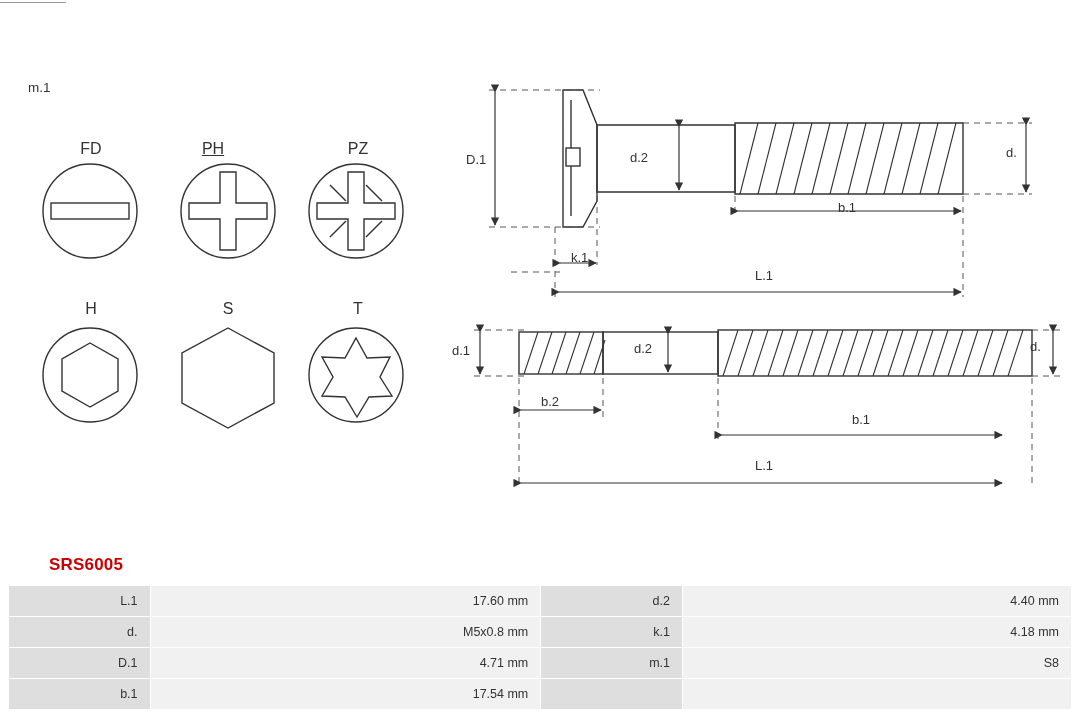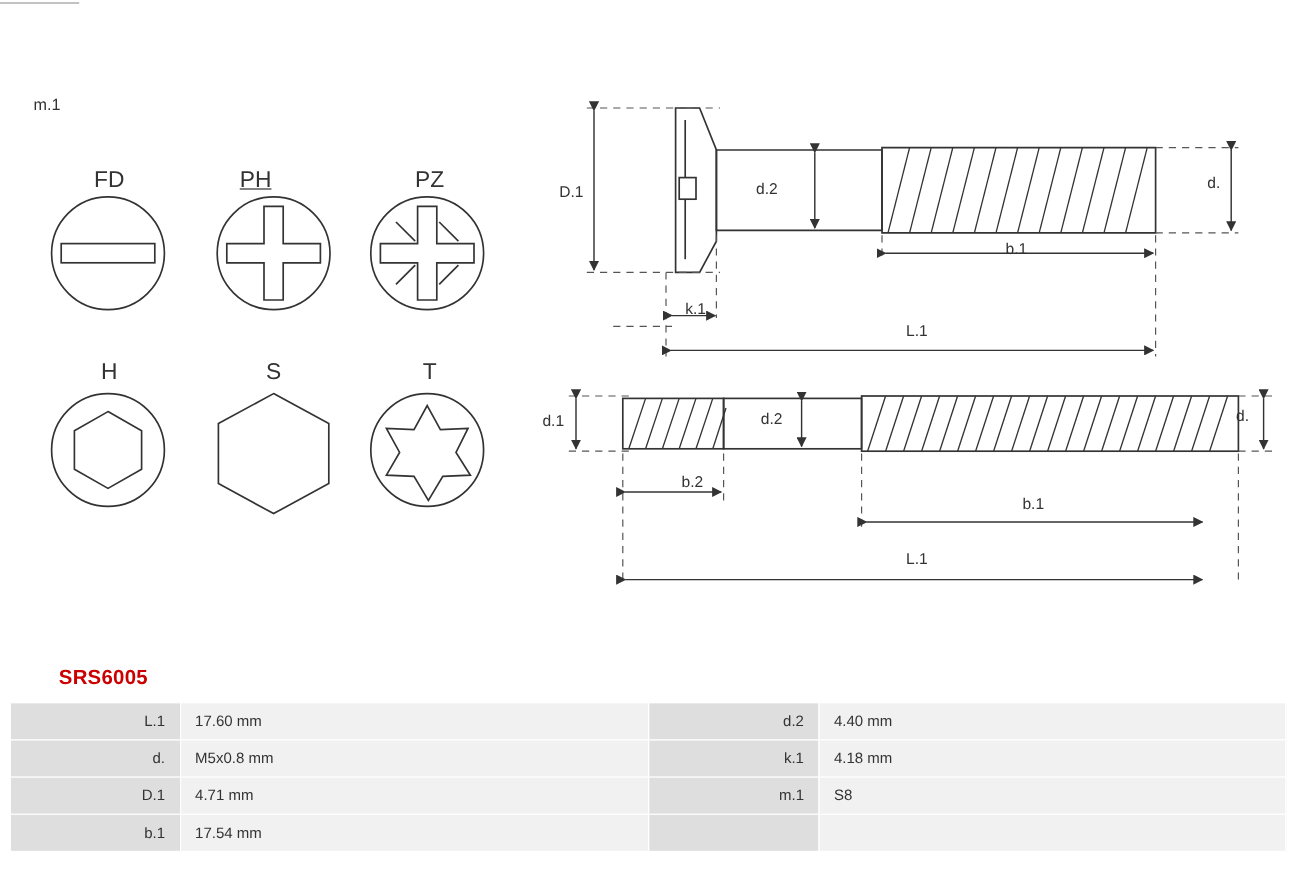--- a/index.html
+++ b/index.html
@@ -37,21 +37,21 @@
     height: 530px;
   }
   .label {
     position: absolute;
     font-size: 13px;
     color: #333333;
     white-space: nowrap;
   }
   .head-label {
     position: absolute;
-    font-size: 19px;
+    font-size: 16px;
     color: #333333;
     text-align: center;
     width: 90px;
   }
   .m1-label {
     position: absolute;
     left: 28px;
     top: 80px;
     font-size: 13.5px;
     color: #333333;
@@ -82,21 +82,21 @@
     vertical-align: middle;
   }
   td.key {
     background: #dedede;
     text-align: right;
     width: 128px;
     color: #333333;
   }
   td.val {
     background: #f1f1f1;
-    text-align: left;
+    text-align: right;
     width: 404px;
     color: #333333;
   }
   td.key.empty, td.val.empty {
     background: #dedede;
   }
   td.val.empty { background: #f1f1f1; }
 </style>
 </head>
 <body>
@@ -119,21 +119,21 @@
     <div class="label" style="left:466px; top:152px;">D.1</div>
     <div class="label" style="left:630px; top:150px;">d.2</div>
     <div class="label" style="left:1006px; top:145px;">d.</div>
     <div class="label" style="left:838px; top:200px;">b.1</div>
     <div class="label" style="left:571px; top:250px;">k.1</div>
     <div class="label" style="left:755px; top:268px;">L.1</div>
 
     <div class="label" style="left:452px; top:343px;">d.1</div>
     <div class="label" style="left:634px; top:341px;">d.2</div>
     <div class="label" style="left:1030px; top:339px;">d.</div>
-    <div class="label" style="left:568px; top:394px;">b.2</div>
+    <div class="label" style="left:541px; top:394px;">b.2</div>
     <div class="label" style="left:852px; top:412px;">b.1</div>
     <div class="label" style="left:755px; top:458px;">L.1</div>
 
     <svg width="1080" height="530" viewBox="0 0 1080 530">
       <defs>
         <marker id="arrow-end" viewBox="0 0 10 10" refX="9" refY="5" markerWidth="7" markerHeight="7" orient="auto-start-reverse">
           <path d="M 0 0 L 10 5 L 0 10 z" fill="#333"></path>
         </marker>
         <marker id="arrow-start" viewBox="0 0 10 10" refX="1" refY="5" markerWidth="7" markerHeight="7" orient="auto-start-reverse">
           <path d="M 10 0 L 0 5 L 10 10 z" fill="#333"></path>

